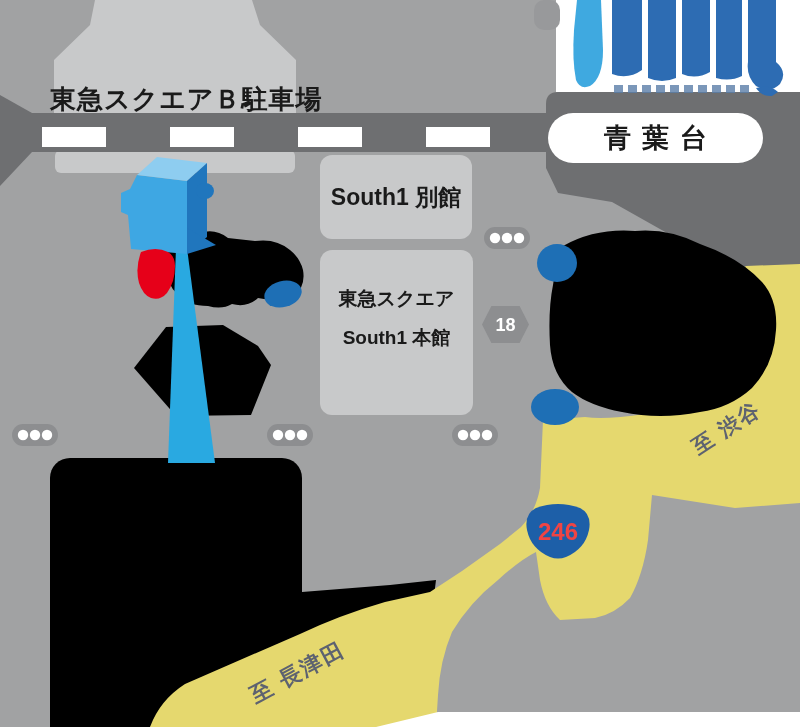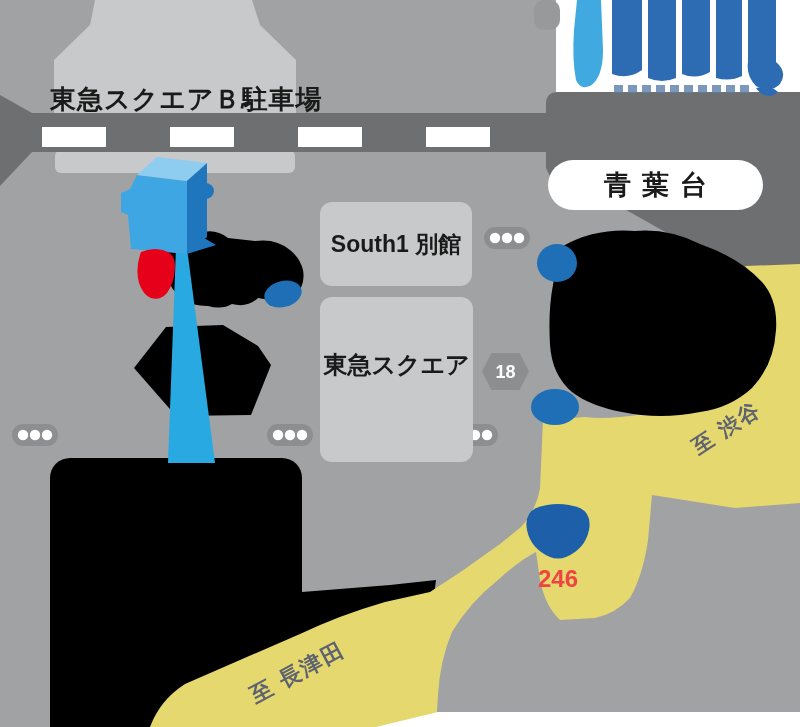--- a/index.html
+++ b/index.html
@@ -6,33 +6,33 @@
   #stage{
     position:relative;width:800px;height:727px;overflow:hidden;
     font-family:"Liberation Sans","DejaVu Sans",sans-serif;
     background:#ffffff;
   }
   #basemap{position:absolute;left:0;top:0;}
   .lbl{
     position:absolute;font-weight:bold;color:#1a1a1a;
     white-space:nowrap;line-height:1;
   }
-  .centered{display:flex;align-items:center;justify-content:center;text-align:center;margin-top:47px;}
+  .centered{display:flex;align-items:center;justify-content:center;text-align:center;}
   .station-pill{
     left:548px;top:113px;width:215px;height:50px;background:#ffffff;
     border-radius:26px;font-size:27px;letter-spacing:11px;text-indent:11px;
   }
   .parking{left:50px;top:86px;width:255px;font-size:26px;letter-spacing:1px;}
   .annex-box{
     left:320px;top:155px;width:152px;height:84px;background:#c8c9ca;
     border-radius:12px;font-size:23px;
   }
   .main-box{
     left:320px;top:250px;width:153px;height:165px;background:#c8c9ca;
-    border-radius:12px;font-size:24px;flex-direction:column;gap:20px;
+    border-radius:12px;font-size:19px;flex-direction:column;gap:20px;
     padding-bottom:30px;box-sizing:border-box;
   }
   .badge-18{
     left:482px;top:306px;width:47px;height:37px;background:#8d8e90;color:#ffffff;
     clip-path:polygon(0% 50%,20% 0%,80% 0%,100% 50%,80% 100%,20% 100%);
     font-size:18px;
   }
   .badge-246{left:524px;top:508px;width:68px;height:48px;color:#ef4444;font-size:24px;}
   .callout-box{
     left:57px;top:462px;width:222px;height:130px;background:#29a9e1;
@@ -179,20 +179,21 @@
   </svg>
 
   <div class="lbl parking">東急スクエアＢ駐車場</div>
 
   <div class="lbl centered station-pill">青葉台</div>
 
   <div class="lbl centered annex-box">South1 別館</div>
 
   <div class="lbl centered main-box">
     <span>東急スクエア</span>
+    <span>South1 本館</span>
   </div>
 
   <div class="lbl centered badge-18">18</div>
 
   <div class="lbl centered badge-246">246</div>
 
   <div class="callout-box">
     <span class="lbl" style="position:static;">べりえビル 3F</span>
     <span class="lbl" style="position:static;">ヒューマンクラッチ</span>
   </div>

